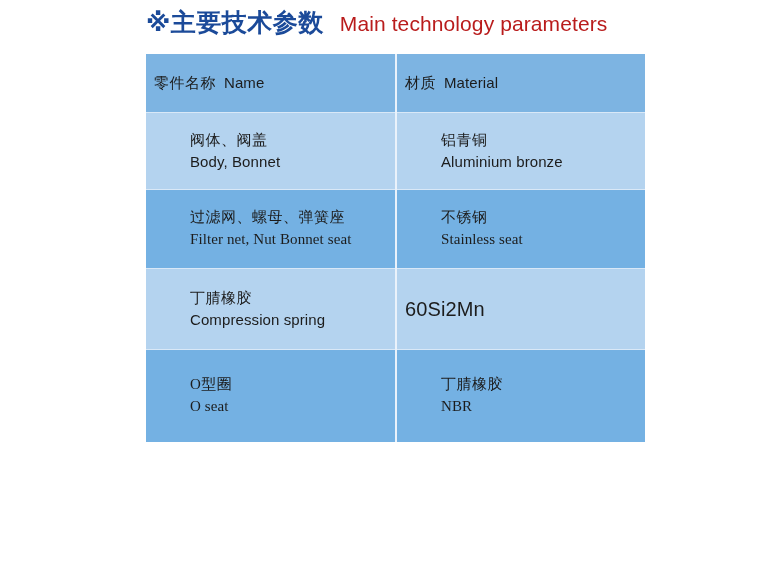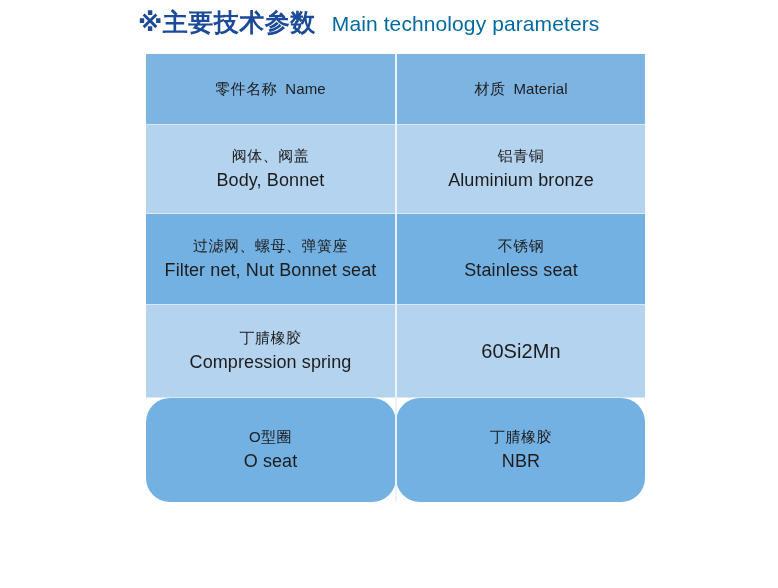--- a/index.html
+++ b/index.html
@@ -19,96 +19,95 @@
     position: absolute;
     left: 0;
     top: 0;
     width: 778px;
     height: 588px;
   }
 
   
   .title-block {
     position: absolute;
-    left: 138px;
+    left: 146px;
     top: 10px;
     display: flex;
     align-items: baseline;
     white-space: nowrap;
   }
   .title-cn {
     font-size: 25px;
     font-weight: bold;
     color: #1b4a99;
     letter-spacing: 0.5px;
     line-height: 1;
   }
   .title-en {
     font-size: 21px;
     font-weight: normal;
-    color: #0369a1;
+    color: #b91c1c;
     margin-left: 16px;
     line-height: 1;
     letter-spacing: 0.1px;
   }
 
   
   .spec-table {
     position: absolute;
     left: 146px;
     top: 54px;
     width: 499px;
     border-collapse: collapse;
     table-layout: fixed;
   }
   .spec-table td {
-    padding: 14px;
+    padding: 8px;
     margin: 0;
-    text-align: center;
     vertical-align: middle;
     color: #1c1c1c;
     border-right: 2px solid #eaf2fb;
     border-bottom: 1px solid #d9e8f7;
   }
   .spec-table td.last-col {
     border-right: none;
   }
   .spec-table tr.last-row td {
     border-bottom: none;
-    border-radius: 24px;
   }
 
   
   col.c1 { width: 250px; }
   col.c2 { width: 249px; }
 
   
   tr.tone-dark  td { background: #7db4e2; }
   tr.tone-light td { background: #b4d3ef; }
-  tr.tone-mid   td { background: #74b1e3; }
+  tr.tone-mid   td { background: #74b1e3; font-family: Liberation Serif, serif; }
 
   
   tr.r-head td { height: 42px; }
   tr.r-2    td { height: 60px; }
   tr.r-3    td { height: 62px; }
   tr.r-4    td { height: 64px; }
   tr.r-5    td { height: 76px; }
 
   .cell {
     display: block;
     line-height: 1.45;
+    margin-left: 36px;
   }
   .line-cn {
     display: block;
     font-size: 15px;
     letter-spacing: 0.5px;
   }
   .line-en {
     display: block;
-    font-size: 18px;
+    font-size: 15px;
     letter-spacing: 0.1px;
   }
   .head-cell {
     display: block;
     font-size: 15px;
     letter-spacing: 0.5px;
   }
   .head-cell .en {
     margin-left: 8px;
     letter-spacing: 0.1px;

